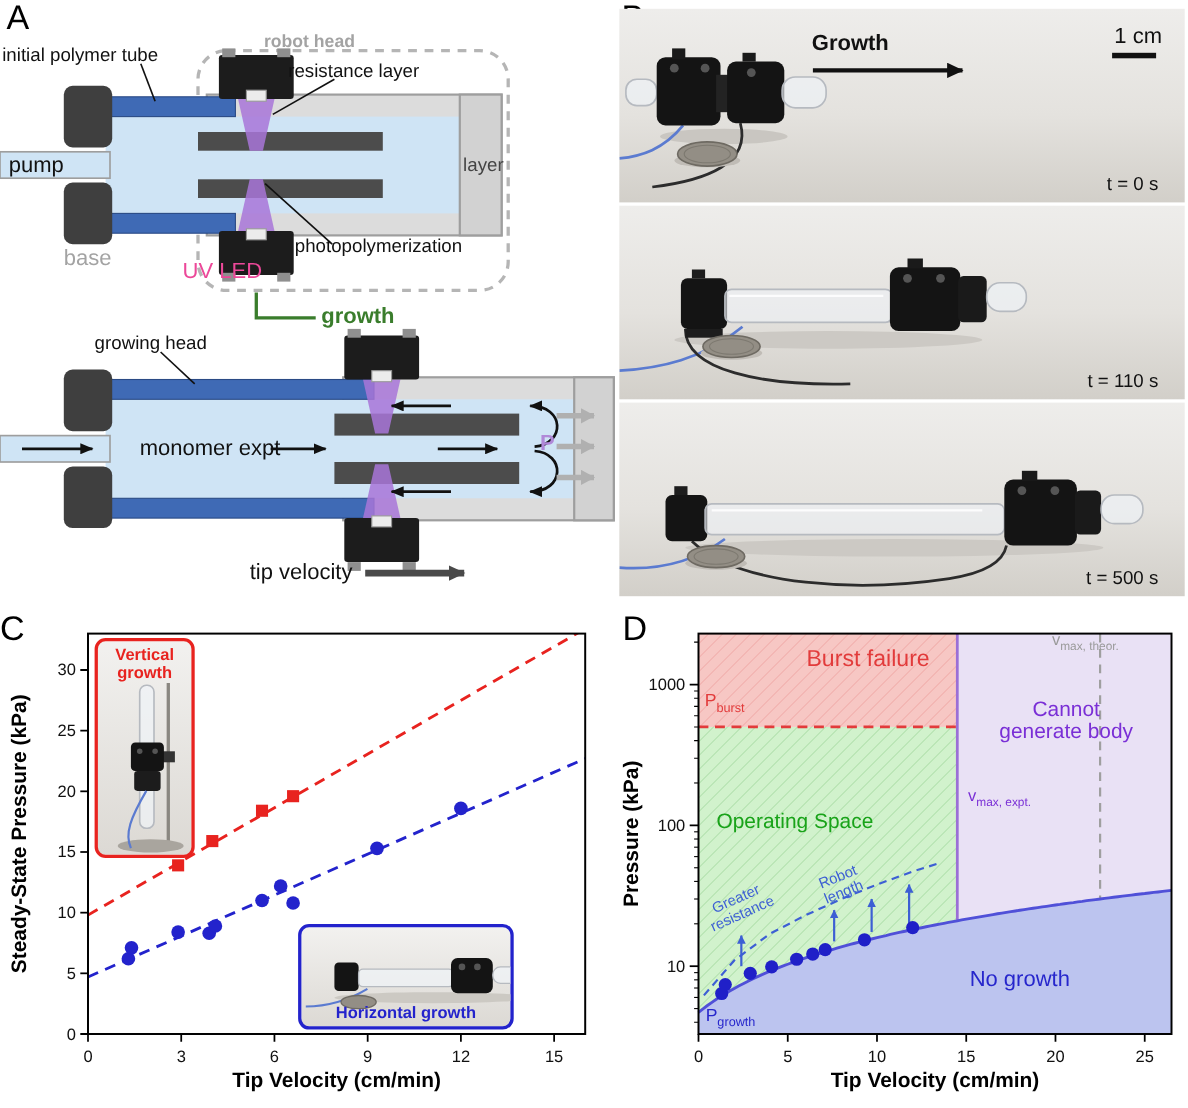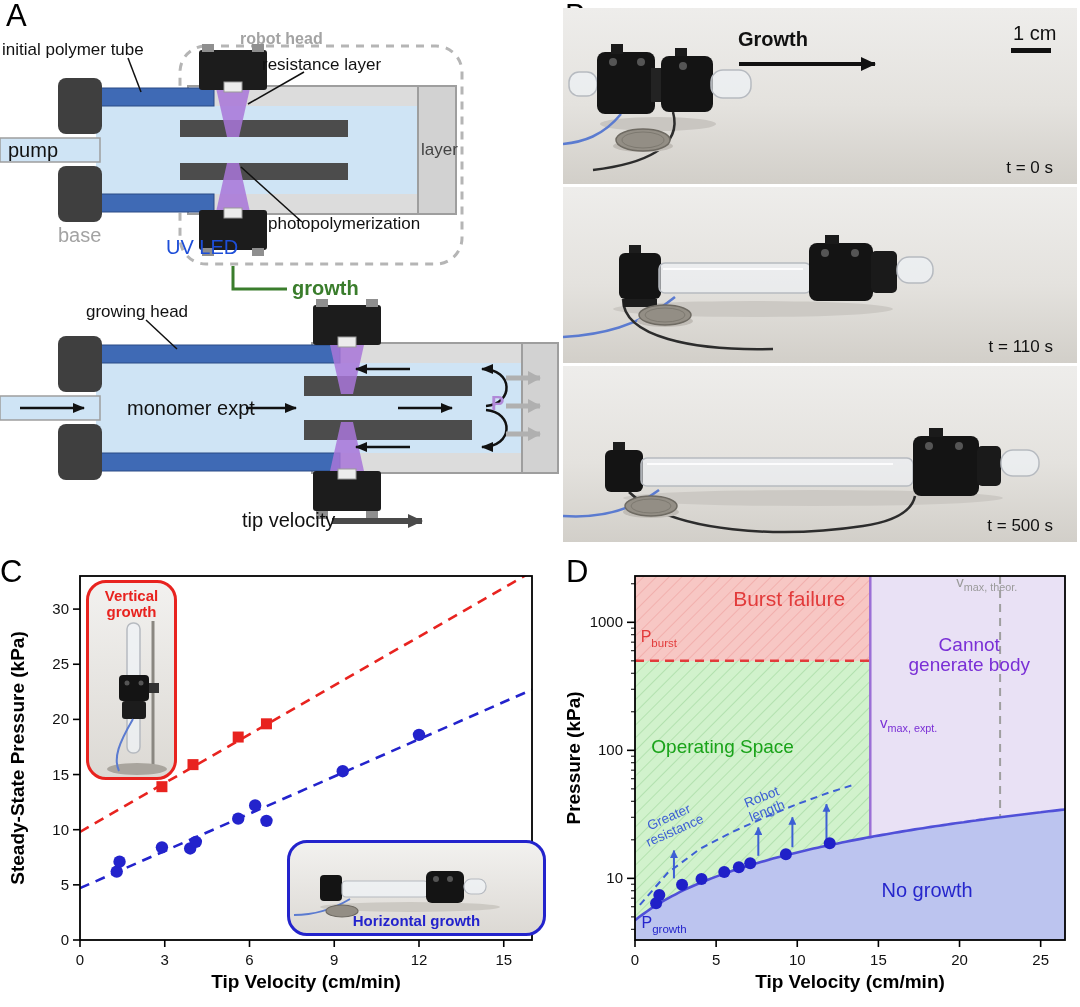--- a/index.html
+++ b/index.html
@@ -3,32 +3,32 @@
 <meta charset="utf-8">
 <style>
   *{box-sizing:border-box}
   body{margin:0;background:#fff;font-family:"Liberation Sans",sans-serif;color:#111}
   #figure{position:relative;width:1080px;height:1007px;background:#fff;overflow:hidden}
   .panel-letter{position:absolute;font-size:31px;color:#000;line-height:1}
   .panel{position:absolute}
   .lbl{position:absolute;font-size:17px;line-height:1.12;white-space:nowrap;color:#111}
   .lbl.gray{color:#a3a3a3}
   .lbl.bold{font-weight:bold}
-  .lbl.purple{color:#1d4ed8}
+  .lbl.purple{color:#ec4899}
   .lbl.green{color:#3a7d2c;font-weight:bold;font-size:20px}
   .lbl.big{font-size:20px}
   svg text{font-family:"Liberation Sans",sans-serif}
   .tick{font-size:15px;fill:#111}
   .axis-label{font-size:19px;font-weight:bold;fill:#000}
   .photo{position:relative;width:514px;height:176px;margin-bottom:3px;
          background:linear-gradient(#eeedeb 0%,#e4e2de 55%,#d2cfc9 100%);overflow:hidden}
   .photo .overlay{position:absolute;font-size:17px;color:#111}
   .photo .time{right:24px;bottom:6px}
   .scalebar{position:absolute;background:#111;height:5px;width:40px}
-  .inset{position:absolute;border-radius:20px;overflow:hidden;background:linear-gradient(#f2f1ef,#dcd9d4)}
+  .inset{position:absolute;border-radius:10px;overflow:hidden;background:linear-gradient(#f2f1ef,#dcd9d4)}
   .inset-caption{position:absolute;width:100%;text-align:center;font-weight:bold;font-size:15px;line-height:1.08}
 </style>
 </head>
 <body>
 
 <div id="figure">
 
   <div class="panel-letter" style="left:6px;top:0">A</div>
   <div class="panel-letter" style="left:565px;top:0">B</div>
   <div class="panel-letter" style="left:0px;top:556px">C</div>
@@ -125,21 +125,21 @@
     <div class="lbl" style="left:262px;top:55px">resistance layer</div>
     <div class="lbl big" style="left:8px;top:139px">pump</div>
     <div class="lbl" style="left:421px;top:140px;color:#444">layer</div>
     <div class="lbl gray big" style="left:58px;top:224px">base</div>
     <div class="lbl purple big" style="left:166px;top:236px">UV LED</div>
     <div class="lbl" style="left:268px;top:214px">photopolymerization</div>
     <div class="lbl green" style="left:292px;top:277px">growth</div>
     <div class="lbl" style="left:86px;top:302px">growing head</div>
     <div class="lbl big" style="left:127px;top:397px">monomer expt</div>
     <div class="lbl bold" style="left:491px;top:392px;font-size:20px;color:#b089d8">P</div>
-    <div class="lbl big" style="left:242px;top:509px">tip velocity</div>
+    <div class="lbl big" style="left:227px;top:509px">tip velocity</div>
   </div>
 
   <div class="panel" id="panel-b" style="left:563px;top:8px;width:514px">
 
     <div class="photo">
       <svg width="514" height="176">
         <defs>
             <marker id="mB-blk" markerWidth="16" markerHeight="14" refX="14" refY="7" orient="auto" markerUnits="userSpaceOnUse">
               <path d="M0,0 L15,7 L0,14 Z" fill="#111"></path>
             </marker>
@@ -280,21 +280,21 @@
         <rect x="56" y="100" width="14" height="10" fill="#333"></rect>
         <rect x="30" y="92" width="30" height="26" rx="4" fill="#141414"></rect>
         <rect x="33" y="118" width="24" height="18" rx="3" fill="#1c1c1c"></rect>
         <circle cx="38" cy="100" r="2.5" fill="#555"></circle>
           <circle cx="52" cy="100" r="2.5" fill="#555"></circle>
         <path d="M44,136 C30,160 24,175 30,188" stroke="#5b7bd0" stroke-width="2" fill="none"></path>
       </svg>
       <div class="inset-caption" style="top:5px;color:#e8231f">Vertical growth</div>
     </div>
 
-    <div class="inset" style="left:287px;top:282px;width:259px;height:96px;border:3px solid #2323cc">
+    <div class="inset" style="left:271px;top:282px;width:196px;height:96px;border:3px solid #2323cc">
       <svg width="228" height="90">
         <ellipse cx="120" cy="64" rx="90" ry="5" fill="#ccc9c3"></ellipse>
         <path d="M60,56 C40,68 20,72 4,72" stroke="#5b7bd0" stroke-width="2" fill="none"></path>
         <rect x="30" y="32" width="22" height="26" rx="4" fill="#141414"></rect>
         <rect x="52" y="38" width="86" height="16" rx="4" fill="rgba(240,244,248,0.7)" stroke="#b6bac0" stroke-width="1.2"></rect>
         <rect x="136" y="28" width="38" height="32" rx="6" fill="#141414"></rect>
         <circle cx="146" cy="36" r="3" fill="#555"></circle>
           <circle cx="160" cy="36" r="3" fill="#555"></circle>
         <rect x="174" y="36" width="22" height="15" rx="7" fill="rgba(240,244,248,0.7)" stroke="#b6bac0" stroke-width="1.2"></rect>
         <ellipse cx="52" cy="68" rx="16" ry="6" fill="#938e85" stroke="#6e6a62" stroke-width="1.2"></ellipse>

